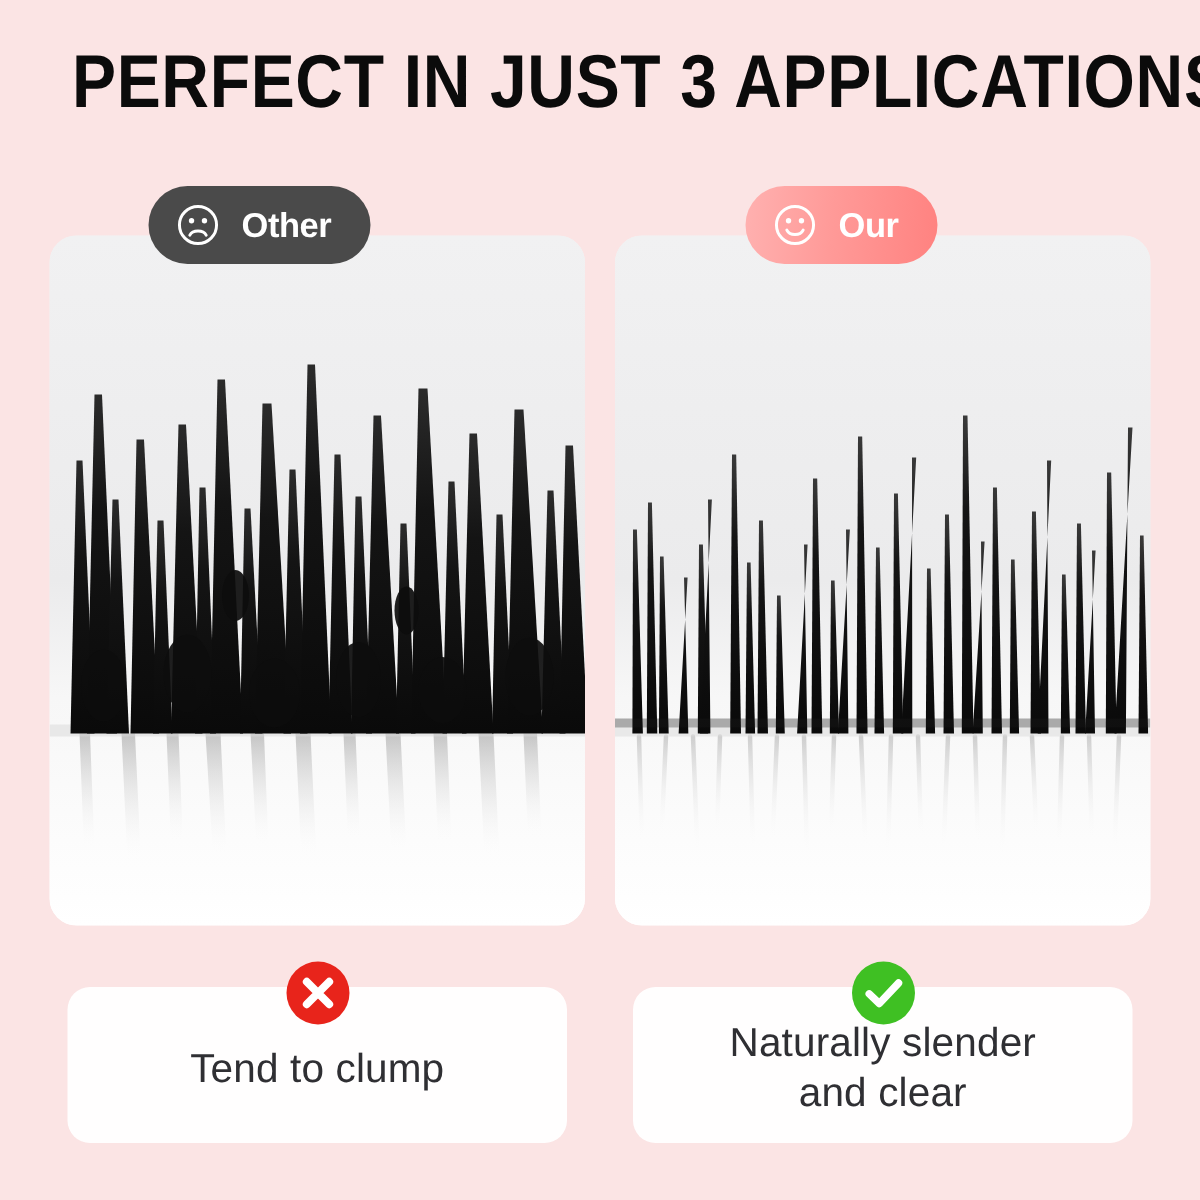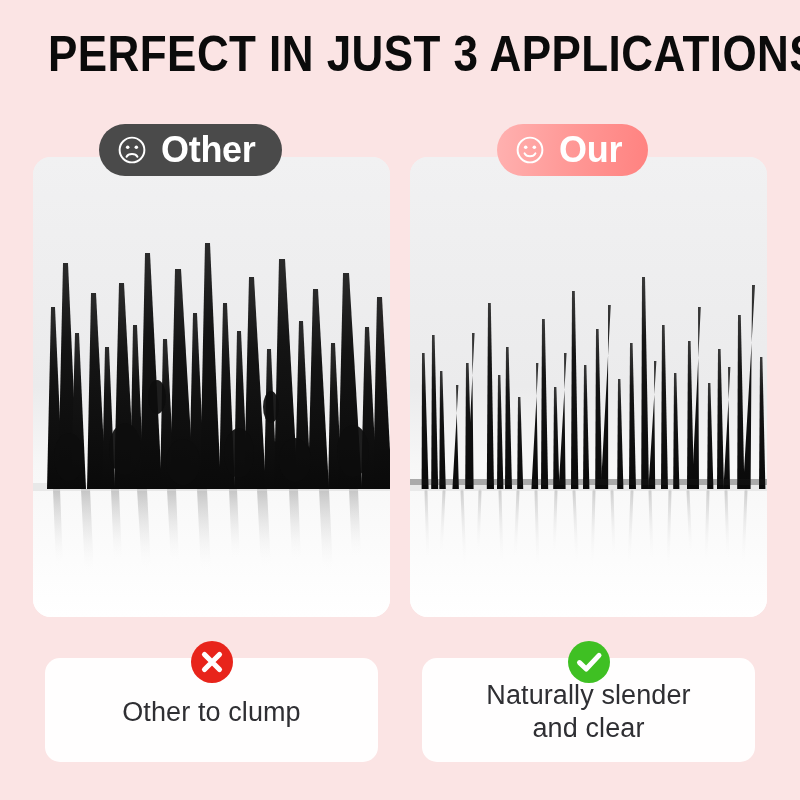--- a/index.html
+++ b/index.html
@@ -57,21 +57,21 @@
     left:66px;
     background:#4a4a4a;
   }
   .badge-right{
     left:87px;
     background:linear-gradient(95deg,#ffb1b0 0%,#ff9a98 45%,#ff8280 100%);
   }
   .badge .face{ width:30px;height:30px;flex:none;display:block; }
   .badge-label{
     color:#ffffff;
-    font-size:36px;
+    font-size:23px;
     font-weight:bold;
     letter-spacing:-0.3px;
     line-height:1;
     font-family:"Liberation Sans",sans-serif;
   }
 
   
   .photo-card{
     position:absolute;
     top:0; left:0;
@@ -217,21 +217,21 @@
     </div>
 
     <div class="mark">
       <svg viewBox="0 0 46 46">
         <circle cx="23" cy="23" r="21" fill="#e8241b"></circle>
         <path d="M15.5 15.5 L30.5 30.5 M30.5 15.5 L15.5 30.5" stroke="#ffffff" stroke-width="5.2" stroke-linecap="round"></path>
       </svg>
     </div>
 
     <div class="caption-card">
-      <span class="caption-text">Other to clump</span>
+      <span class="caption-text">Tend to clump</span>
     </div>
   </div>
 
   <div class="col col-right">
 
     <div class="badge badge-right">
       <span class="face">
         <svg viewBox="0 0 32 32" fill="none">
           <circle cx="16" cy="16" r="13.2" stroke="#ffffff" stroke-width="2.1"></circle>
           <circle cx="11.4" cy="13" r="1.9" fill="#ffffff"></circle>

